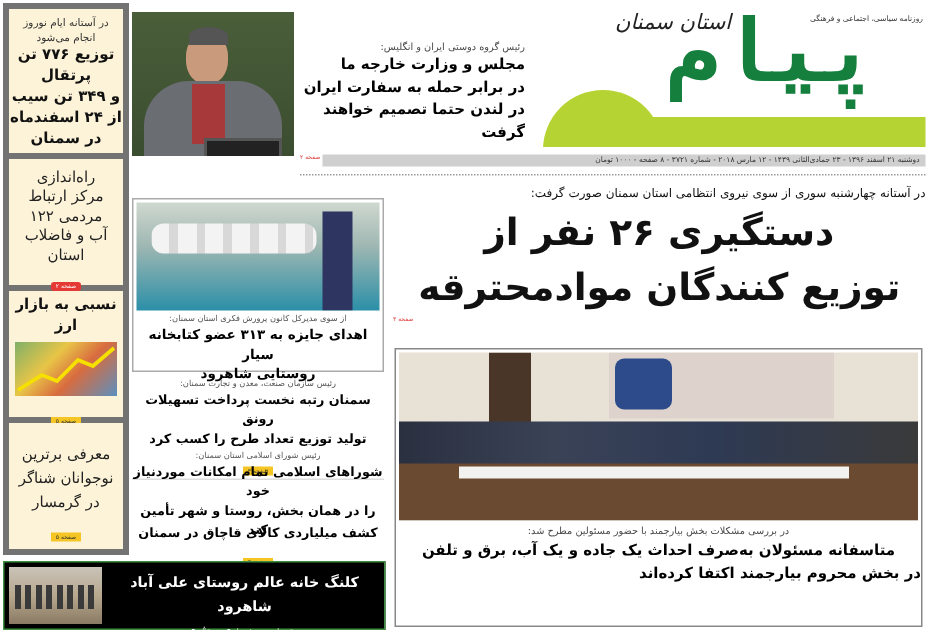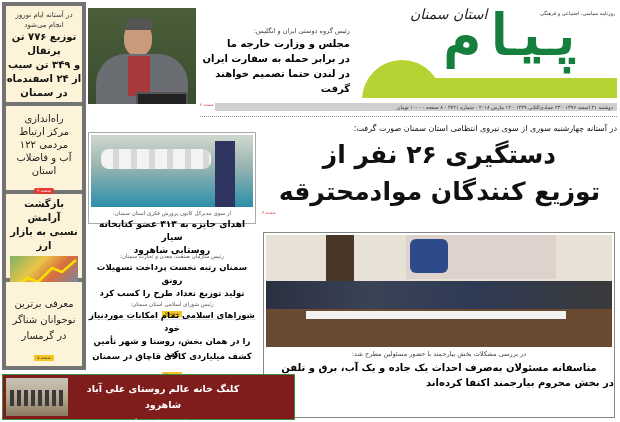--- a/index.html
+++ b/index.html
@@ -41,21 +41,20 @@
   </div>
   <div class="ybox" style="top:104px;height:84px;padding-top:6px;">
     <div class="light">راه‌اندازی</div>
     <div class="light">مرکز ارتباط</div>
     <div class="light">مردمی ۱۲۲</div>
     <div class="light">آب و فاضلاب</div>
     <div class="light">استان</div>
     <span class="pg">صفحه ۲</span>
   </div>
   <div class="ybox" style="top:192px;height:84px;padding-top:3px;">
-    <div class="head">بازگشت آرامش</div>
     <div class="head">نسبی به بازار ارز</div>
     <div style="margin:3px 4px;height:36px;background:linear-gradient(135deg,#7fb069 0%,#e8c547 35%,#d96c3f 60%,#5a8fbf 100%);position:relative;">
       <svg width="68" height="36" viewBox="0 0 68 36" style="position:absolute;left:0;top:0">
           <polyline points="2,32 18,22 28,26 42,12 52,16 66,4" fill="none" stroke="#f6e000" stroke-width="2.5"></polyline>
         </svg>
     </div>
     <span class="pgy">صفحه ۵</span>
   </div>
   <div class="ybox" style="top:280px;height:84px;padding-top:14px;">
     <div class="light" style="line-height:16px">معرفی برترین</div>
@@ -105,21 +104,21 @@
     <div style="position:absolute;left:0;top:74px;width:346px;height:38px;background:#6a4a30;"></div>
     <div style="position:absolute;left:40px;top:76px;width:260px;height:8px;background:#f2f2f0;"></div>
   </div>
   <div class="rtl" style="position:absolute;left:0;top:116px;width:350px;">
     <div style="font-size:6.5px;color:#444;line-height:11px;">در بررسی مشکلات بخش بیارجمند با حضور مسئولین مطرح شد:</div>
     <div style="font-size:10px;font-weight:bold;line-height:15px;">متاسفانه مسئولان به‌صرف احداث یک جاده و یک آب، برق و تلفن</div>
     <div style="font-size:10px;font-weight:bold;line-height:15px;text-align:right;">در بخش محروم بیارجمند اکتفا کرده‌اند</div>
   </div>
 </div>
 
-<div class="abs" style="left:88px;top:132px;width:168px;height:92px;border:1px solid #aaa;">
+<div class="abs" style="left:88px;top:132px;width:168px;height:116px;border:1px solid #aaa;">
   <div style="position:absolute;left:2px;top:2px;width:162px;height:72px;background:linear-gradient(180deg,#cfd8cf 0%,#9fb7b2 40%,#2b8fa8 100%);overflow:hidden;">
     <div style="position:absolute;left:10px;top:14px;width:110px;height:20px;background:repeating-linear-gradient(90deg,#f3f3f3 0 12px,#d8d8d8 12px 18px);border-radius:8px;"></div>
     <div style="position:absolute;left:124px;top:6px;width:20px;height:66px;background:#2d3560;"></div>
   </div>
   <div class="rtl" style="position:absolute;left:0;top:76px;width:166px;">
     <div style="font-size:5.5px;color:#555;line-height:9px;">از سوی مدیرکل کانون پرورش فکری استان سمنان:</div>
     <div style="font-size:9px;font-weight:bold;line-height:13px;">اهدای جایزه به ۳۱۳ عضو کتابخانه سیار</div>
     <div style="font-size:9px;font-weight:bold;line-height:13px;">روستایی شاهرود</div>
   </div>
 </div>
@@ -134,21 +133,21 @@
   <div style="font-size:5.5px;color:#555;line-height:9px;">رئیس شورای اسلامی استان سمنان:</div>
   <div style="font-size:8.5px;font-weight:bold;line-height:13px;">شوراهای اسلامی تمام امکانات موردنیاز خود</div>
   <div style="font-size:8.5px;font-weight:bold;line-height:13px;">را در همان بخش، روستا و شهر تأمین کند</div>
   <span class="pgy">صفحه ۳</span>
 </div>
 <div class="abs rtl" style="left:88px;top:350px;width:168px;">
   <div style="font-size:8.5px;font-weight:bold;line-height:13px;">کشف میلیاردی کالای قاچاق در سمنان</div>
   <span class="pgy">صفحه ۳</span>
 </div>
 
-<div class="abs" style="left:2px;top:374px;width:293px;height:46px;background:#7f1d1d;border:1px solid #3d8e40;">
+<div class="abs" style="left:2px;top:374px;width:255px;height:46px;background:#000000;border:1px solid #3d8e40;">
   <div style="position:absolute;left:3px;top:3px;width:62px;height:38px;background:linear-gradient(180deg,#c9c3b8 0%,#b7a88e 50%,#8a7a64 100%);overflow:hidden;">
     <div style="position:absolute;left:4px;top:12px;width:54px;height:16px;background:repeating-linear-gradient(90deg,#3a3a3a 0 4px,transparent 4px 7px);"></div>
   </div>
   <div class="rtl" style="position:absolute;left:68px;top:6px;width:184px;">
     <div style="font-size:9.5px;font-weight:bold;color:#fff;line-height:16px;">کلنگ خانه عالم روستای علی آباد شاهرود</div>
     <div style="font-size:9.5px;font-weight:bold;color:#fff;line-height:16px;">به زمین زده شد</div>
   </div>
 </div>
 
 </body></html>

